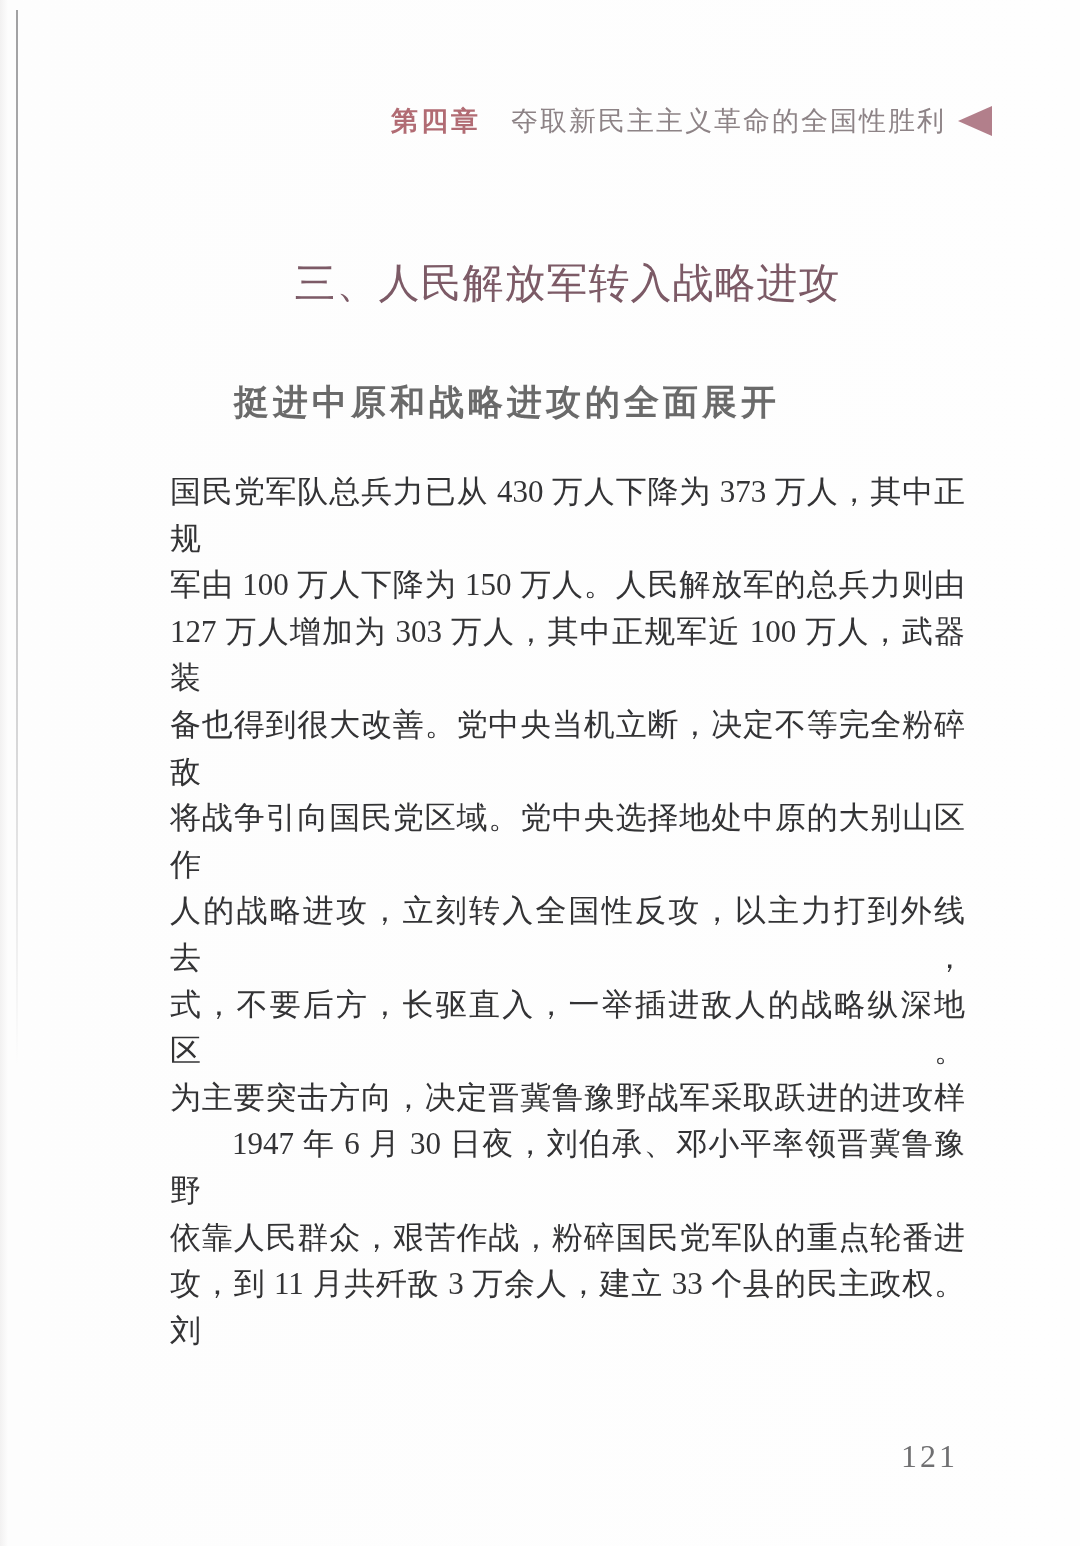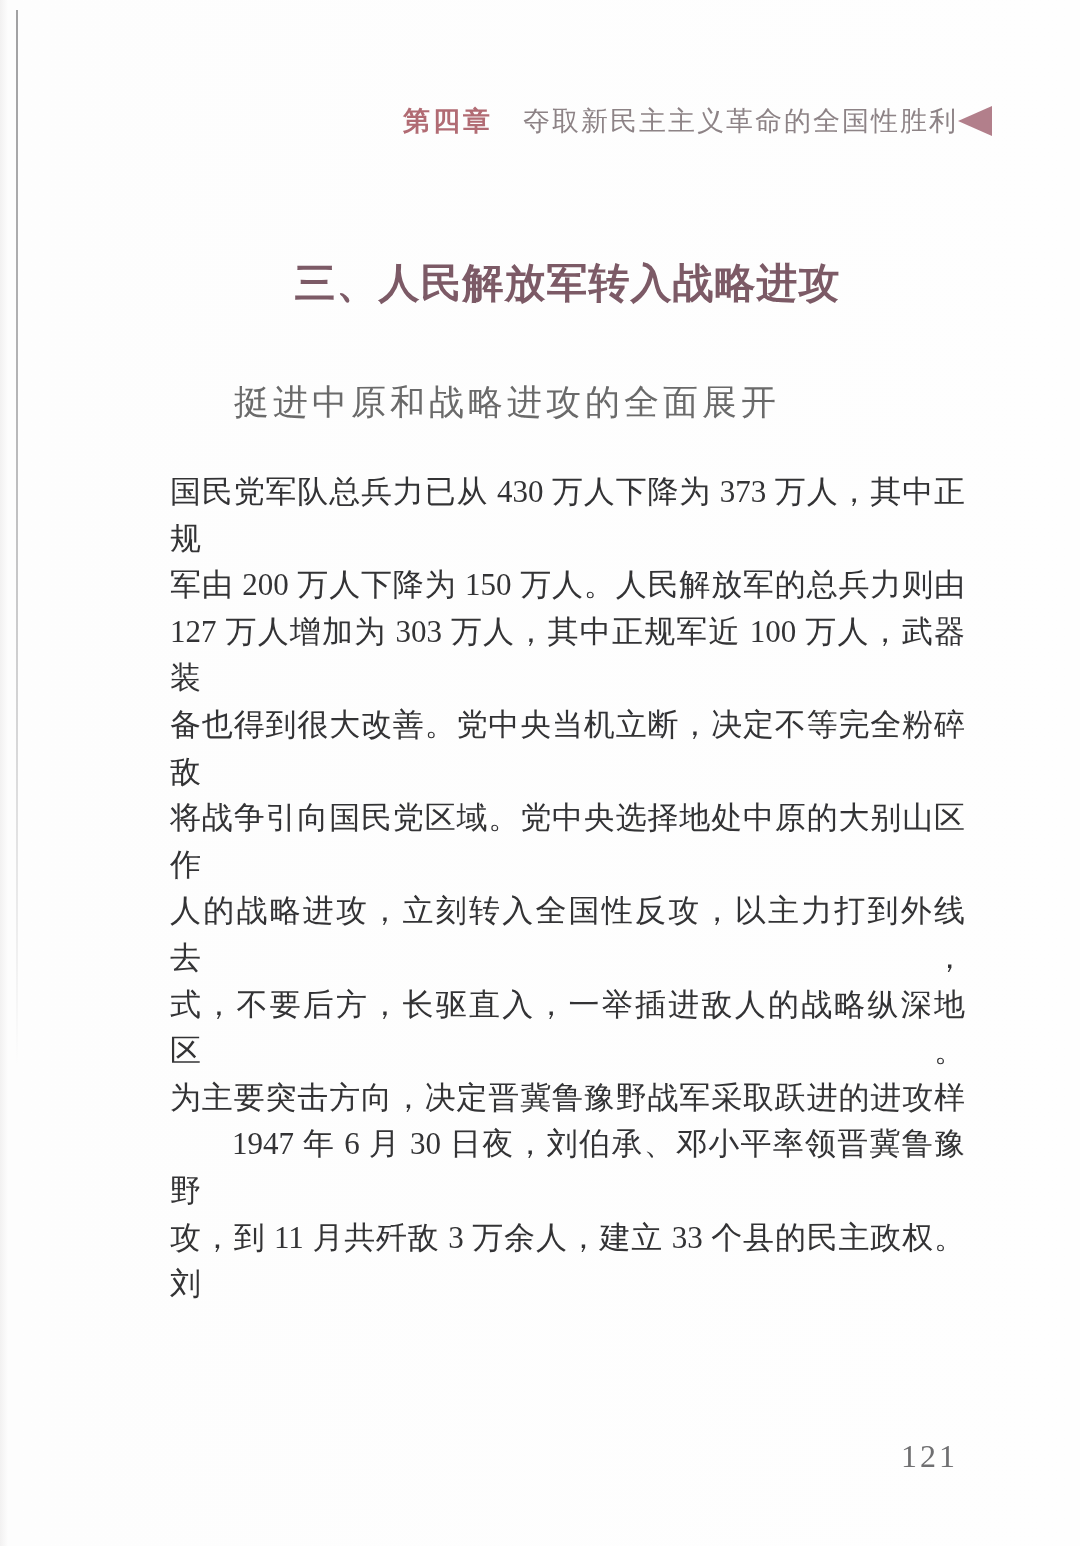--- a/index.html
+++ b/index.html
@@ -41,50 +41,51 @@
   }
   .chapter-label {
     color: #b16b73;
     font-weight: bold;
     letter-spacing: 3px;
     margin-right: 30px;
   }
   .chapter-title {
     color: #8d8386;
     letter-spacing: 2px;
+    margin-right: 12px;
   }
   .tri {
     display: inline-block;
     width: 0;
     height: 0;
     border-top: 15px solid transparent;
     border-bottom: 15px solid transparent;
     border-right: 34px solid #b27f8b;
   }
   .section-title {
     position: absolute;
     top: 256px;
     left: 170px;
     width: 795px;
     margin: 0;
     text-align: center;
     font-family: "Liberation Sans", "DejaVu Sans", sans-serif;
     font-size: 41px;
-    font-weight: bold;
+    font-weight: normal;
     color: #7c5a66;
     letter-spacing: 1px;
   }
   .sub-title {
     position: absolute;
     top: 379px;
     left: 234px;
     margin: 0;
     font-family: "Liberation Serif", "DejaVu Serif", serif;
     font-size: 35px;
-    font-weight: 400;
+    font-weight: 700;
     color: #6a6a6a;
     letter-spacing: 4px;
   }
   .body-text {
     position: absolute;
     top: 469px;
     left: 170px;
     width: 795px;
     font-size: 31px;
     line-height: 46.6px;
@@ -119,28 +120,29 @@
     <span class="chapter-title">夺取新民主主义革命的全国性胜利</span>
     <span class="tri"></span>
   </div>
 
   <h1 class="section-title">三、人民解放军转入战略进攻</h1>
 
   <h2 class="sub-title">挺进中原和战略进攻的全面展开</h2>
 
   <div class="body-text">
     <div class="line">国民党军队总兵力已从 430 万人下降为 373 万人，其中正规</div>
-    <div class="line">军由 200 万人下降为 150 万人。人民解放军的总兵力则由</div>
+    <div class="line">军由 100 万人下降为 150 万人。人民解放军的总兵力则由</div>
     <div class="line">127 万人增加为 303 万人，其中正规军近 100 万人，武器装</div>
     <div class="line">备也得到很大改善。党中央当机立断，决定不等完全粉碎敌</div>
     <div class="line">将战争引向国民党区域。党中央选择地处中原的大别山区作</div>
     <div class="line">人的战略进攻，立刻转入全国性反攻，以主力打到外线去，</div>
     <div class="line">式，不要后方，长驱直入，一举插进敌人的战略纵深地区。</div>
     <div class="line">为主要突击方向，决定晋冀鲁豫野战军采取跃进的进攻样</div>
 
     <div class="line indent">1947 年 6 月 30 日夜，刘伯承、邓小平率领晋冀鲁豫野</div>
+    <div class="line">依靠人民群众，艰苦作战，粉碎国民党军队的重点轮番进</div>
     <div class="line">攻，到 11 月共歼敌 3 万余人，建立 33 个县的民主政权。刘</div>
 
   </div>
 
   <div class="page-number">121</div>
 
 </div>
 
 </body></html>

